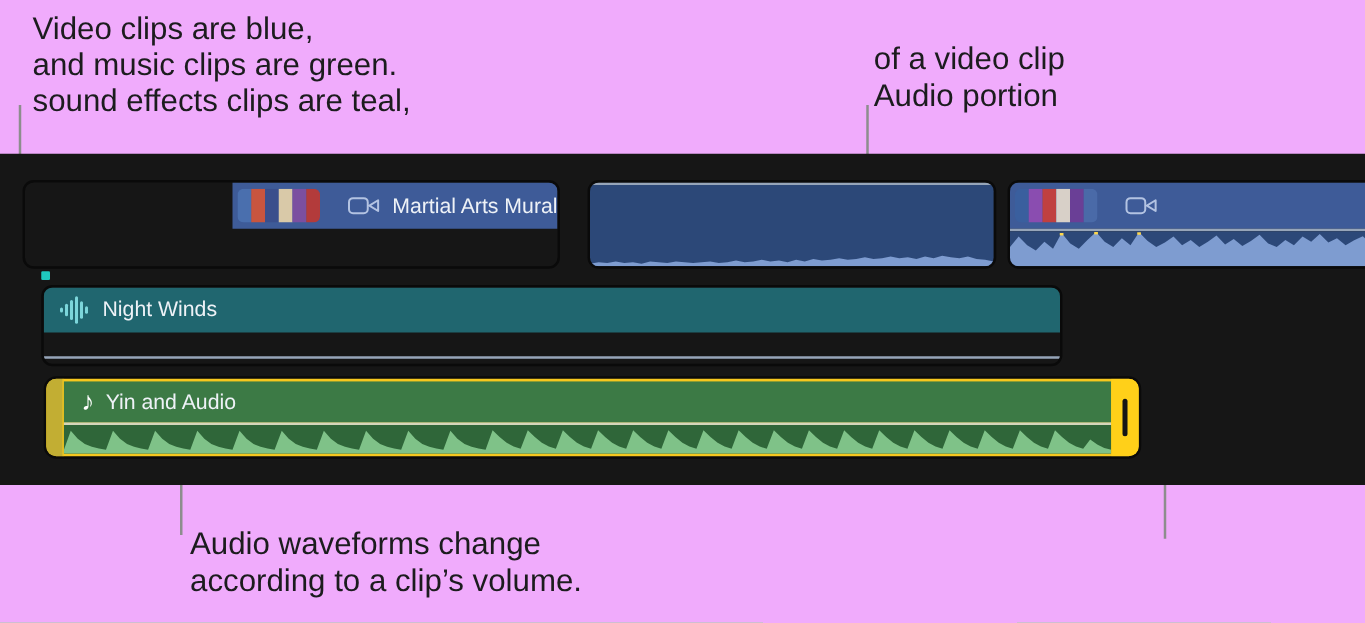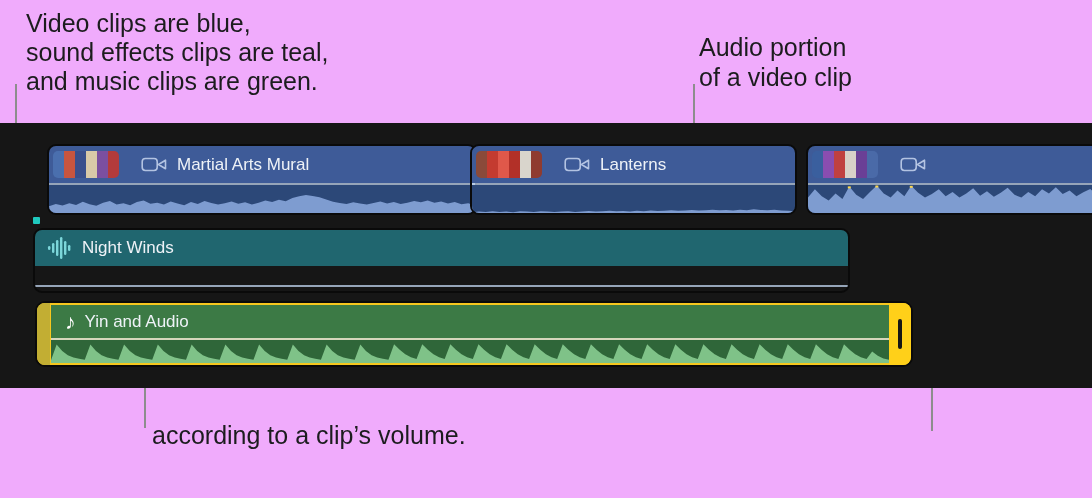--- a/index.html
+++ b/index.html
@@ -19,21 +19,21 @@
   .co-b3{left:15px;top:339px;width:21px;height:2px;}
   .co-tr{left:693px;top:84px;width:2px;height:99px;}
   .co-bl{left:144px;top:366px;width:2px;height:62px;}
   .co-r{left:931px;top:261px;width:2px;height:170px;}
   .co-rb1{left:851px;top:261px;width:82px;height:2px;}
   .co-rb2{left:913px;top:332px;width:20px;height:2px;}
   
   .timeline{position:absolute;left:0;top:123px;width:1092px;height:265px;background:#161616;overflow:hidden;}
   .clip{position:absolute;box-sizing:border-box;border:2px solid #0a0a0a;border-radius:9px;overflow:hidden;
         display:flex;flex-direction:column;}
-  .clip-mam{left:47px;top:21px;width:430px;height:71px;}
+  .clip-mam{left:18px;top:21px;width:430px;height:71px;align-items:flex-end;}
   .clip-lan{left:470px;top:21px;width:327px;height:71px;}
   .clip-pd{left:806px;top:21px;width:300px;height:71px;}
   .clip-nw{left:33px;top:105px;width:817px;height:65px;gap:19px;}
   .clip-top{background:var(--clip-top);display:flex;align-items:center;flex:0 0 auto;}
   .row-video .clip-top{height:37px;}
   .clip-nw .clip-top{height:36px;}
   .sep{height:2px;background:rgba(200,220,248,0.72);flex:0 0 auto;}
   .clip-audio{flex:1 1 auto;background:var(--clip-audio);position:relative;}
   .wave{position:absolute;left:0;bottom:0;width:100%;height:100%;display:block;}
   .thumb{width:66px;height:27px;margin-left:4px;border-radius:5px;overflow:hidden;display:flex;flex:0 0 auto;}
@@ -52,28 +52,29 @@
   .yy-top{height:33px;background:var(--clip-top);display:flex;align-items:center;flex:0 0 auto;}
   .marker{position:absolute;left:33px;top:94px;width:7px;height:7px;background:#1fc9be;border-radius:1px;}
 </style>
 </head>
 <body>
 
 <div class="canvas">
 
   <div class="annotation ann-tl">
     <div>Video clips are blue,</div>
+    <div>and music clips are green.</div>
     <div>sound effects clips are teal,</div>
-    <div>and music clips are green.</div>
   </div>
   <div class="annotation ann-tr">
+    <div>of a video clip</div>
     <div>Audio portion</div>
-    <div>of a video clip</div>
   </div>
   <div class="annotation ann-bl">
+    <div>Audio waveforms change</div>
     <div>according to a clip’s volume.</div>
   </div>
 
   <div class="callout co-v1"></div>
   <div class="callout co-b1"></div>
   <div class="callout co-b2"></div>
   <div class="callout co-b3"></div>
   <div class="callout co-tr"></div>
   <div class="callout co-bl"></div>
   <div class="callout co-r"></div>
@@ -100,35 +101,20 @@
       </div>
       <div class="sep"></div>
       <div class="clip-audio">
         <svg class="wave" viewBox="0 0 1000 100" preserveAspectRatio="none">
             <polygon points="0,100 0.0,76.0 15.9,68.0 31.7,73.0 47.6,65.0 63.5,71.0 79.4,60.0 95.2,69.0 111.1,74.0 127.0,63.0 142.9,57.0 158.7,70.0 174.6,65.0 190.5,72.0 206.3,61.0 222.2,55.0 238.1,67.0 254.0,63.0 269.8,70.0 285.7,59.0 301.6,66.0 317.5,72.0 333.3,61.0 349.2,68.0 365.1,57.0 381.0,64.0 396.8,70.0 412.7,65.0 428.6,59.0 444.4,67.0 460.3,62.0 476.2,70.0 492.1,63.0 507.9,55.0 523.8,61.0 539.7,53.0 555.6,58.0 571.4,46.0 587.3,40.0 603.2,36.0 619.0,39.0 634.9,44.0 650.8,52.0 666.7,60.0 682.5,64.0 698.4,68.0 714.3,62.0 730.2,66.0 746.0,70.0 761.9,64.0 777.8,59.0 793.7,66.0 809.5,61.0 825.4,68.0 841.3,63.0 857.1,57.0 873.0,62.0 888.9,55.0 904.8,63.0 920.6,59.0 936.5,66.0 952.4,61.0 968.3,69.0 984.1,65.0 1000.0,73.0 1000,100" fill="#7e9cd0"></polygon>
           </svg>
       </div>
     </div>
 
     <div class="clip row-video clip-lan" style="--clip-top: #3e5b98; --clip-audio: #2c4878;">
-      <div class="clip-top">
-        <div class="thumb">
-            <div style="flex: 1 1 0%; background: rgb(138, 74, 58);"></div>
-            <div style="flex: 1 1 0%; background: rgb(196, 59, 48);"></div>
-            <div style="flex: 1 1 0%; background: rgb(224, 88, 74);"></div>
-            <div style="flex: 1 1 0%; background: rgb(178, 48, 40);"></div>
-            <div style="flex: 1 1 0%; background: rgb(217, 213, 204);"></div>
-            <div style="flex: 1 1 0%; background: rgb(143, 59, 47);"></div>
-          </div>
-        <svg class="cam-icon" width="27" height="17" viewBox="0 0 27 17">
-          <rect x="1.2" y="2.5" width="15" height="12" rx="3.2" fill="none" stroke="rgba(225,235,255,0.72)" stroke-width="1.6"></rect>
-          <path d="M17.5 8.5 L24.5 4.2 V12.8 Z" fill="none" stroke="rgba(225,235,255,0.72)" stroke-width="1.6" stroke-linejoin="round"></path>
-        </svg>
-        <span class="clip-title">Lanterns</span>
-      </div>
       <div class="sep"></div>
       <div class="clip-audio">
         <svg class="wave" viewBox="0 0 1000 100" preserveAspectRatio="none">
             <polygon points="0,100 0.0,97.0 21.3,95.0 42.6,96.0 63.8,94.0 85.1,96.0 106.4,95.0 127.7,97.0 148.9,94.0 170.2,95.0 191.5,96.0 212.8,94.0 234.0,95.0 255.3,96.0 276.6,95.0 297.9,94.0 319.1,96.0 340.4,95.0 361.7,93.0 383.0,95.0 404.3,94.0 425.5,92.0 446.8,94.0 468.1,93.0 489.4,95.0 510.6,92.0 531.9,94.0 553.2,91.0 574.5,93.0 595.7,92.0 617.0,90.0 638.3,92.0 659.6,91.0 680.9,89.0 702.1,91.0 723.4,90.0 744.7,88.0 766.0,90.0 787.2,89.0 808.5,91.0 829.8,88.0 851.1,90.0 872.3,87.0 893.6,89.0 914.9,90.0 936.2,88.0 957.4,91.0 978.7,92.0 1000.0,94.0 1000,100" fill="#7e9cd0"></polygon>
           </svg>
       </div>
     </div>
 
     <div class="clip row-video clip-pd" style="--clip-top: #3e5b98; --clip-audio: #2c4878;">
       <div class="clip-top">

